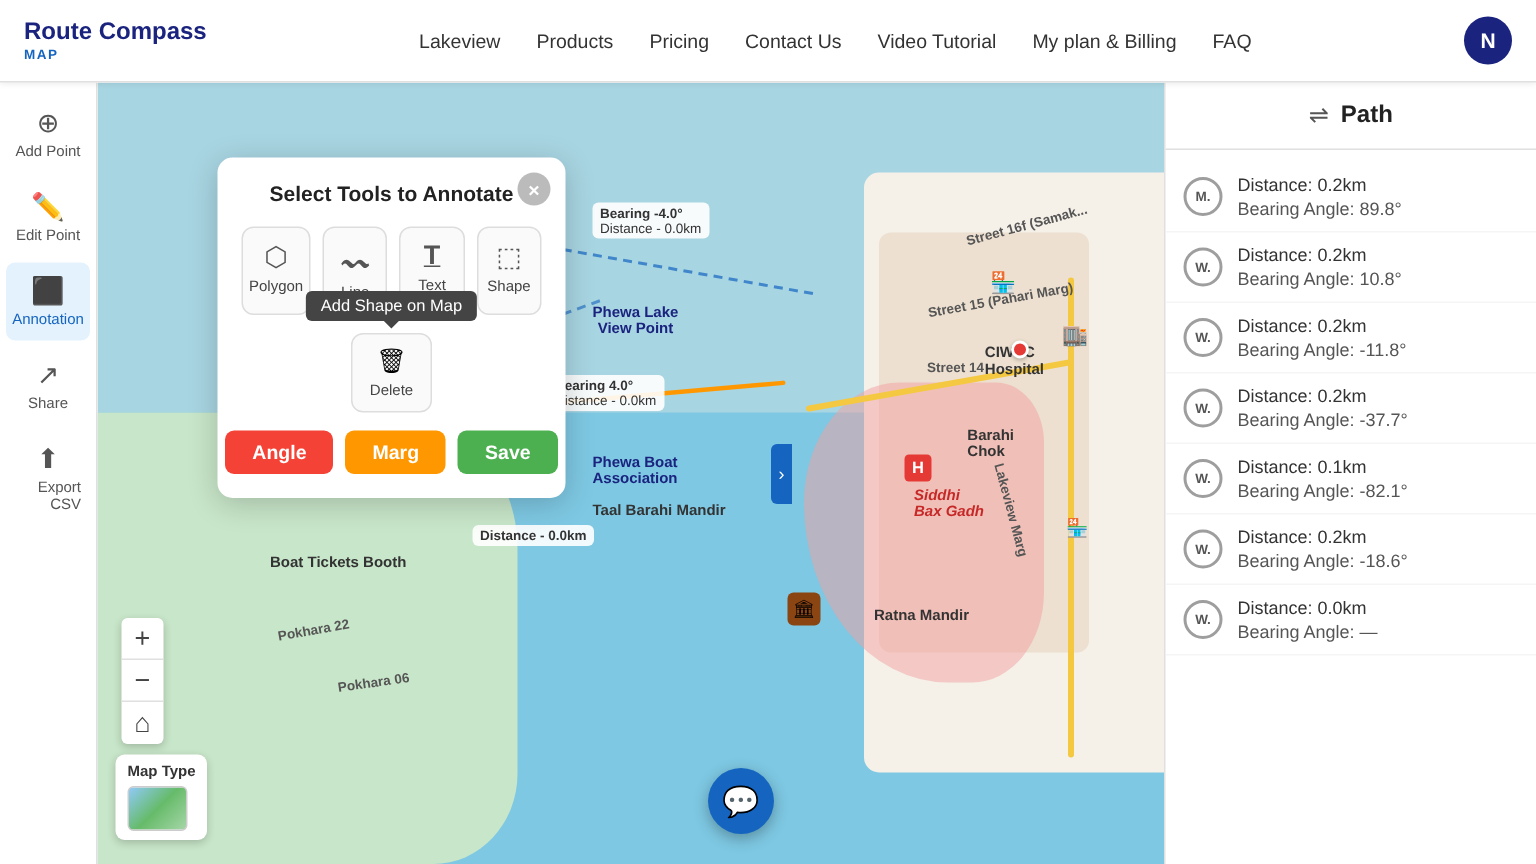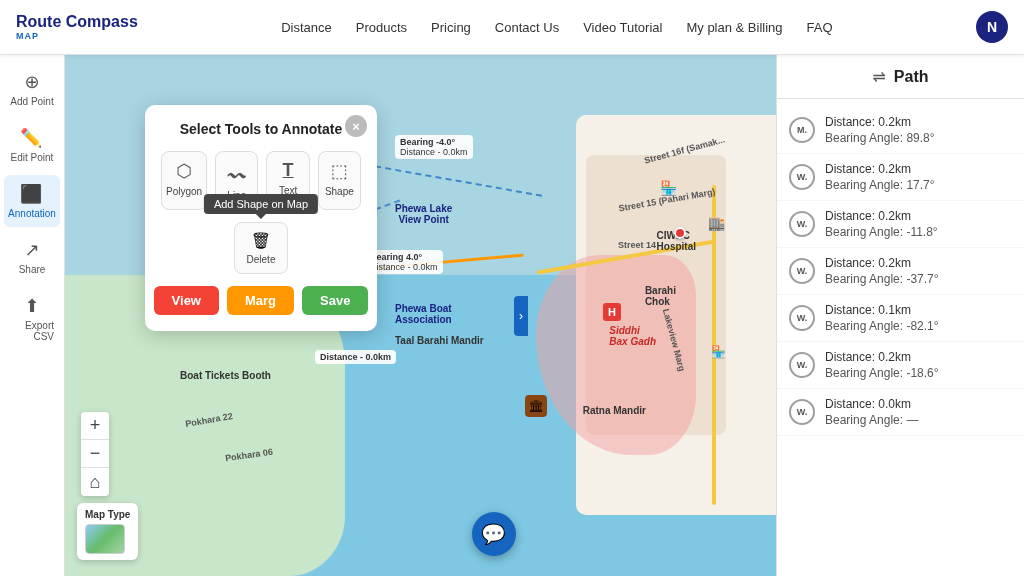--- a/index.html
+++ b/index.html
@@ -428,21 +428,21 @@
   </style>
 </head>
 <body>
 
 <div class="header">
   <div class="logo-area">
     <span class="logo-title">Route Compass</span>
     <span class="logo-subtitle">MAP</span>
   </div>
   <nav class="nav-links">
-    <a class="nav-link">Distance</a>
+    <a class="nav-link">Lakeview</a>
     <a class="nav-link">Products</a>
     <a class="nav-link">Pricing</a>
     <a class="nav-link">Contact Us</a>
     <a class="nav-link">Video Tutorial</a>
     <a class="nav-link">My plan &amp; Billing</a>
     <a class="nav-link">FAQ</a>
   </nav>
   <div class="user-avatar">N</div>
 </div>
 
@@ -560,21 +560,21 @@
         <div style="position:relative;">
           <div class="add-shape-tooltip">Add Shape on Map</div>
           <div class="delete-btn">
             <span>🗑</span>
             <span class="tool-label">Delete</span>
           </div>
         </div>
       </div>
 
       <div class="action-btns">
-        <button class="btn-reset">View</button>
+        <button class="btn-reset">Angle</button>
         <button class="btn-edit">Marg</button>
         <button class="btn-save">Save</button>
       </div>
     </div>
 
     <div class="chat-bubble">
       <span class="chat-icon">💬</span>
     </div>
 
     <div class="panel-toggle">›</div>
@@ -593,21 +593,21 @@
         <div class="path-info">
           <span class="path-distance">Distance: 0.2km</span>
           <span class="path-bearing">Bearing Angle: 89.8°</span>
         </div>
       </div>
 
       <div class="path-item">
         <div class="waypoint-marker">W.</div>
         <div class="path-info">
           <span class="path-distance">Distance: 0.2km</span>
-          <span class="path-bearing">Bearing Angle: 17.7°</span>
+          <span class="path-bearing">Bearing Angle: 10.8°</span>
         </div>
       </div>
 
       <div class="path-item">
         <div class="waypoint-marker">W.</div>
         <div class="path-info">
           <span class="path-distance">Distance: 0.2km</span>
           <span class="path-bearing">Bearing Angle: -11.8°</span>
         </div>
       </div>

